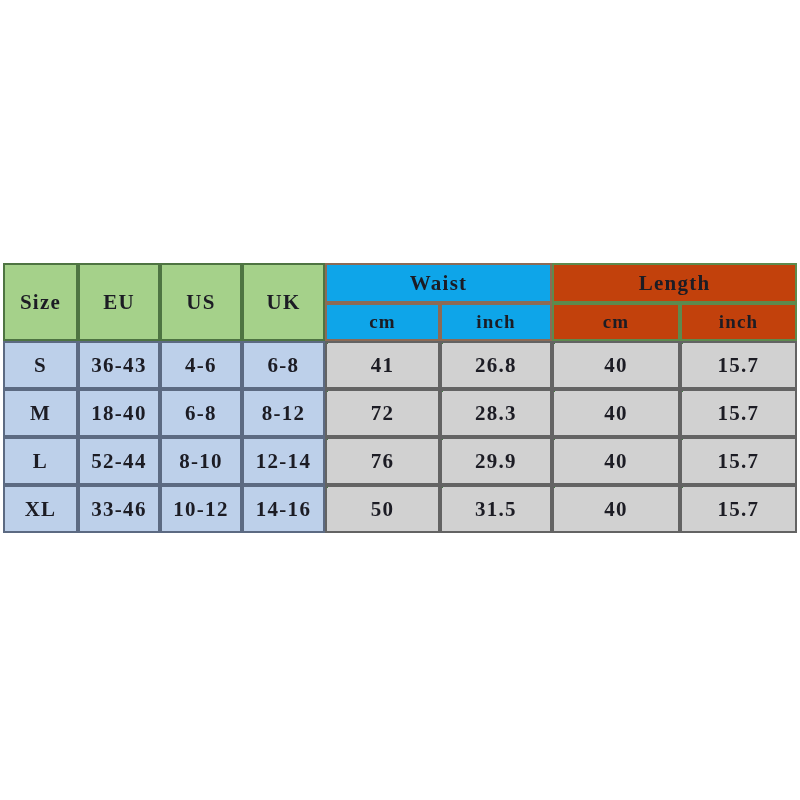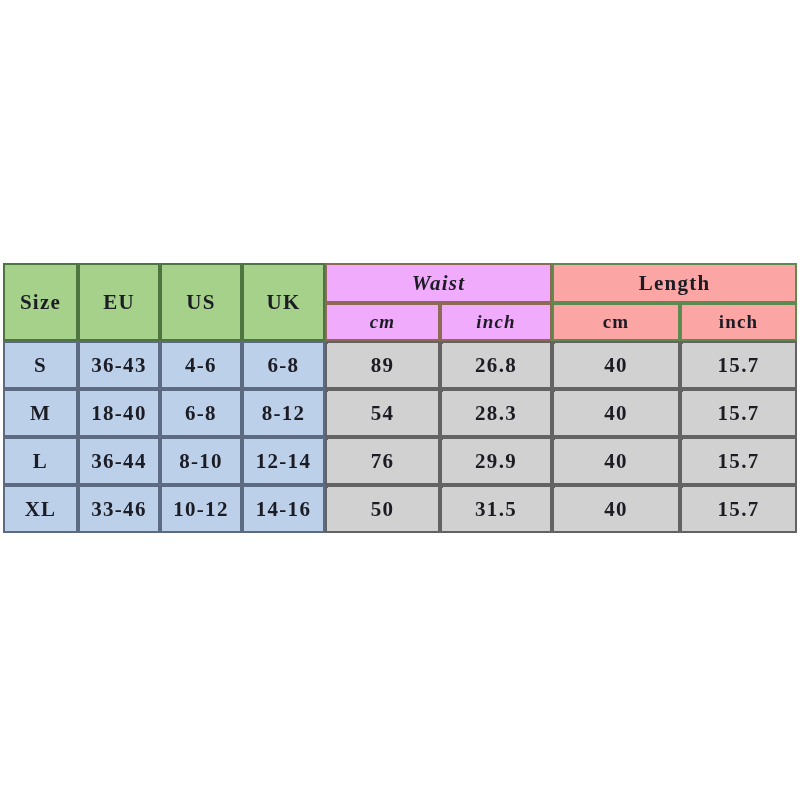--- a/index.html
+++ b/index.html
@@ -56,29 +56,28 @@
   .r-head-sub { height: 38px; }
   .r-data     { height: 48px; }
 
   
   .c-green {
     background: #a5d18a;
     border: 2px solid #4e7442;
     font-size: 21px;
   }
   .c-green-light {
-    background: #fca5a5;
+    background: #c2410c;
     border: 2px solid #5d8a4e;
     font-size: 21px;
   }
   .c-orange {
-    background: #f0abfc;
+    background: #0ea5e9;
     border: 2px solid #8c6a55;
     font-size: 21px;
-    font-style: italic;
   }
   .c-blue {
     background: #bdd0ea;
     border: 2px solid #5c6a82;
     font-size: 21px;
   }
   .c-gray {
     background: #d1d1d1;
     border: 2px solid #636363;
     font-size: 21px;
@@ -128,40 +127,40 @@
       <td class="c-orange sub-label">inch</td>
       <td class="c-green-light sub-label">cm</td>
       <td class="c-green-light sub-label">inch</td>
     </tr>
 
     <tr class="r-data">
       <td class="c-blue">S</td>
       <td class="c-blue">36-43</td>
       <td class="c-blue">4-6</td>
       <td class="c-blue">6-8</td>
-      <td class="c-gray">89</td>
+      <td class="c-gray">41</td>
       <td class="c-gray">26.8</td>
       <td class="c-gray">40</td>
       <td class="c-gray">15.7</td>
     </tr>
 
     <tr class="r-data">
       <td class="c-blue">M</td>
       <td class="c-blue">18-40</td>
       <td class="c-blue">6-8</td>
       <td class="c-blue">8-12</td>
-      <td class="c-gray">54</td>
+      <td class="c-gray">72</td>
       <td class="c-gray">28.3</td>
       <td class="c-gray">40</td>
       <td class="c-gray">15.7</td>
     </tr>
 
     <tr class="r-data">
       <td class="c-blue">L</td>
-      <td class="c-blue">36-44</td>
+      <td class="c-blue">52-44</td>
       <td class="c-blue">8-10</td>
       <td class="c-blue">12-14</td>
       <td class="c-gray">76</td>
       <td class="c-gray">29.9</td>
       <td class="c-gray">40</td>
       <td class="c-gray">15.7</td>
     </tr>
 
     <tr class="r-data">
       <td class="c-blue">XL</td>

